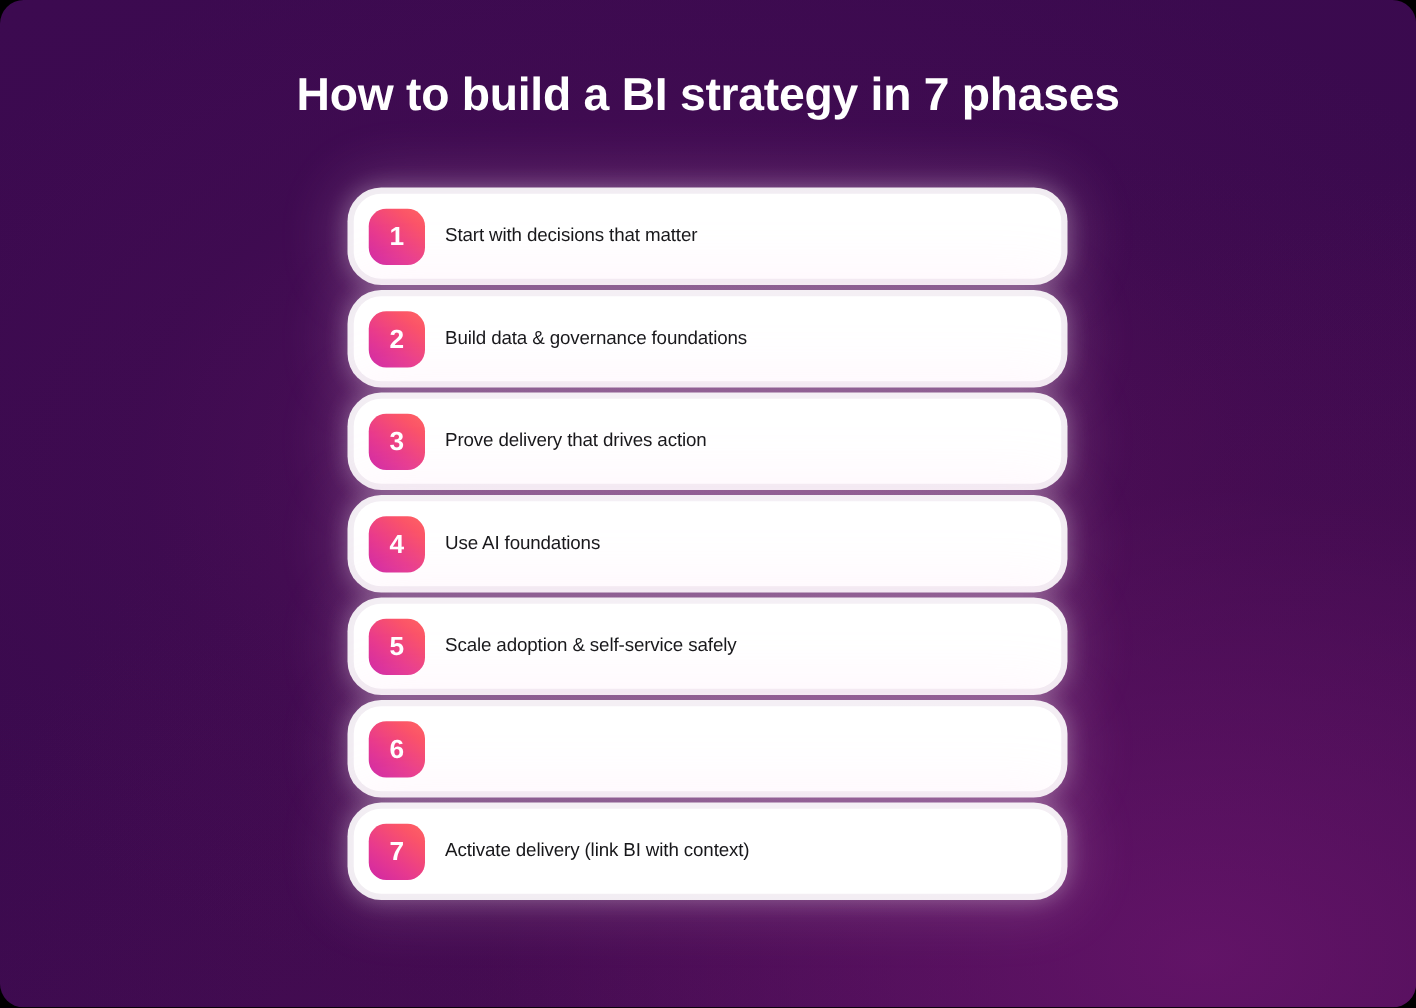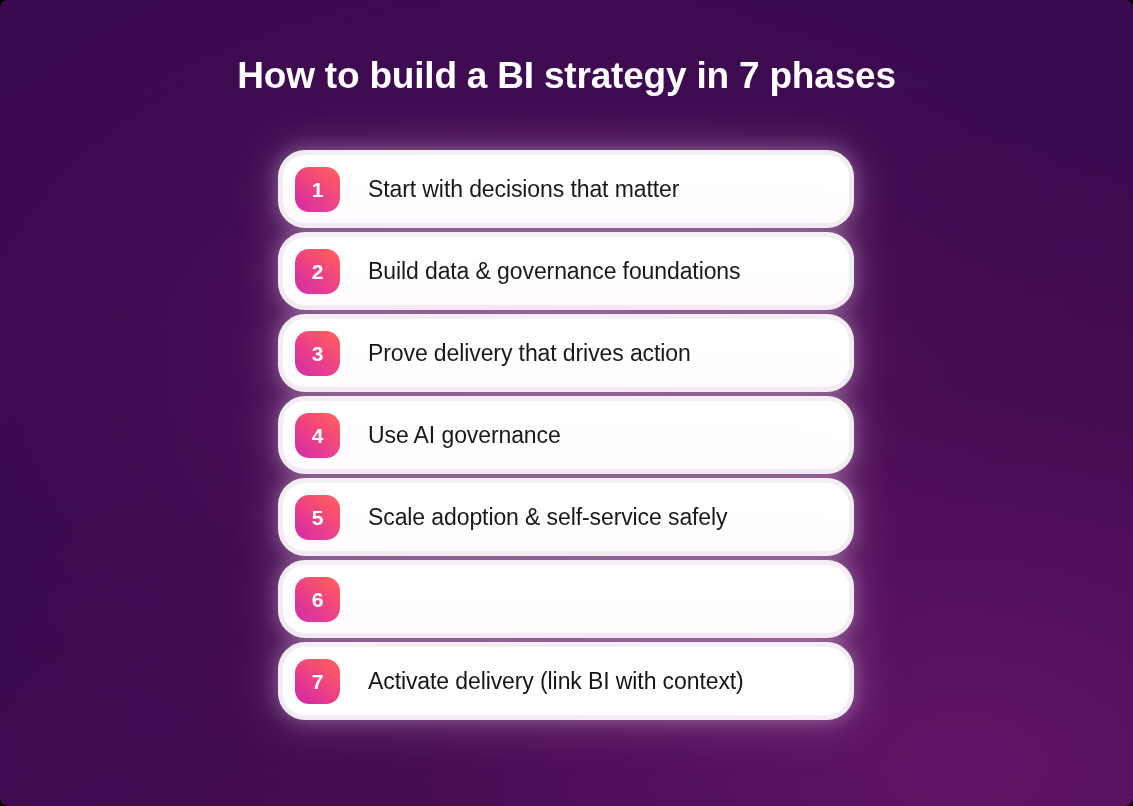--- a/index.html
+++ b/index.html
@@ -14,21 +14,21 @@
     height: 806px;
     overflow: hidden;
     font-family: "Liberation Sans", sans-serif;
   }
 
   #infographic {
     position: relative;
     width: 1133px;
     height: 806px;
     box-sizing: border-box;
-    border-radius: 8px;
+    border-radius: 19px;
     overflow: hidden;
     background:
       radial-gradient(120% 110% at 85% 95%, rgba(108, 22, 110, 0.75) 0%, rgba(77, 13, 83, 0.35) 42%, rgba(58, 10, 78, 0) 72%),
       radial-gradient(90% 80% at 50% 46%, rgba(120, 28, 112, 0.40) 0%, rgba(90, 18, 92, 0.12) 45%, rgba(58, 10, 78, 0) 70%),
       linear-gradient(160deg, #3c0a50 0%, #3a0a4e 45%, #440c52 100%);
     padding-left: 16px;
   }
 
   
   .title-wrap {
@@ -86,24 +86,24 @@
     align-items: center;
     justify-content: center;
     color: #ffffff;
     font-family: "Liberation Sans", sans-serif;
     font-size: 21px;
     font-weight: 700;
     line-height: 1;
   }
 
   .phase-text {
-    margin-left: 28px;
+    margin-left: 16px;
     color: #17171a;
     font-family: "Liberation Sans", sans-serif;
-    font-size: 23px;
+    font-size: 15px;
     font-weight: 400;
     letter-spacing: -0.1px;
     line-height: 1.25;
     white-space: nowrap;
   }
 </style>
 </head>
 <body>
 
 <div id="infographic">
@@ -121,21 +121,21 @@
       <div class="phase-card">
         <span class="phase-badge">2</span>
         <span class="phase-text">Build data &amp; governance foundations</span>
       </div>
       <div class="phase-card">
         <span class="phase-badge">3</span>
         <span class="phase-text">Prove delivery that drives action</span>
       </div>
       <div class="phase-card">
         <span class="phase-badge">4</span>
-        <span class="phase-text">Use AI governance</span>
+        <span class="phase-text">Use AI foundations</span>
       </div>
       <div class="phase-card">
         <span class="phase-badge">5</span>
         <span class="phase-text">Scale adoption &amp; self-service safely</span>
       </div>
       <div class="phase-card">
         <span class="phase-badge">6</span>
       </div>
       <div class="phase-card">
         <span class="phase-badge">7</span>

